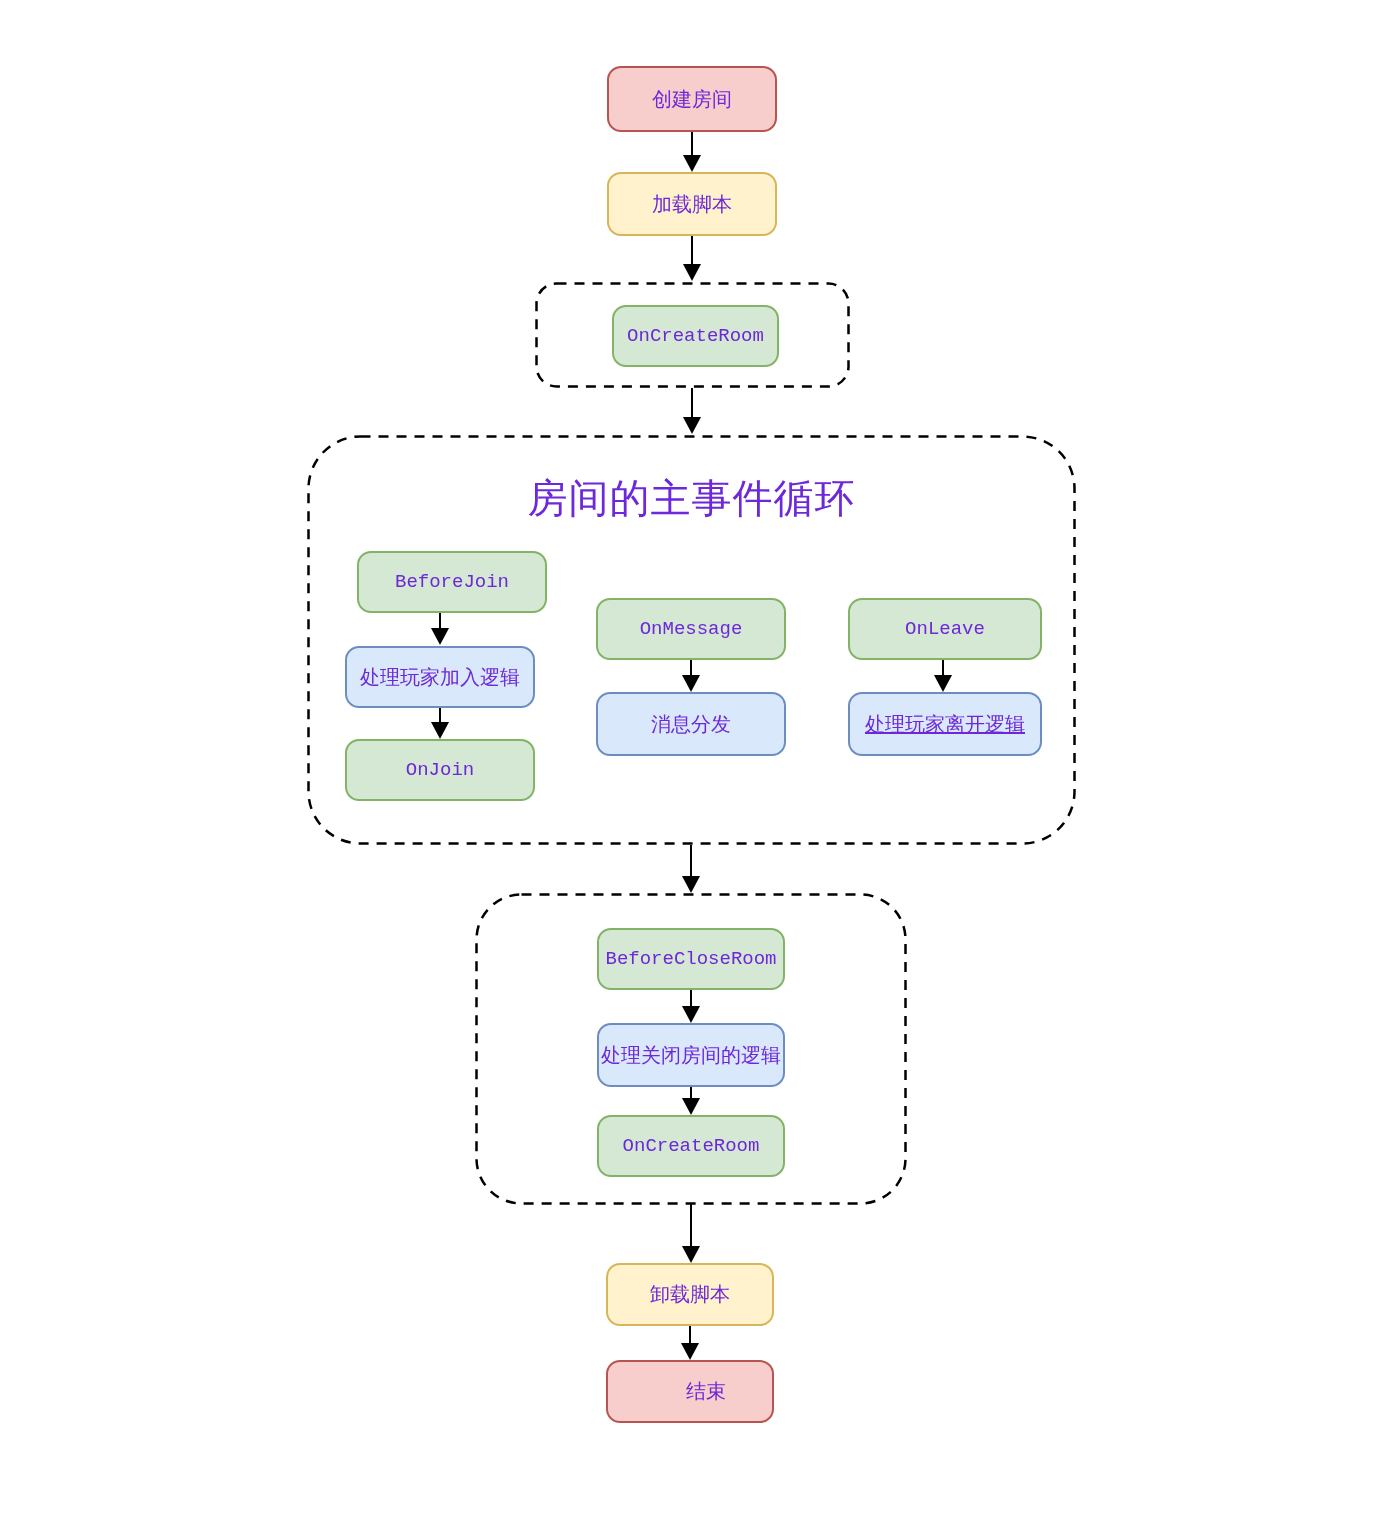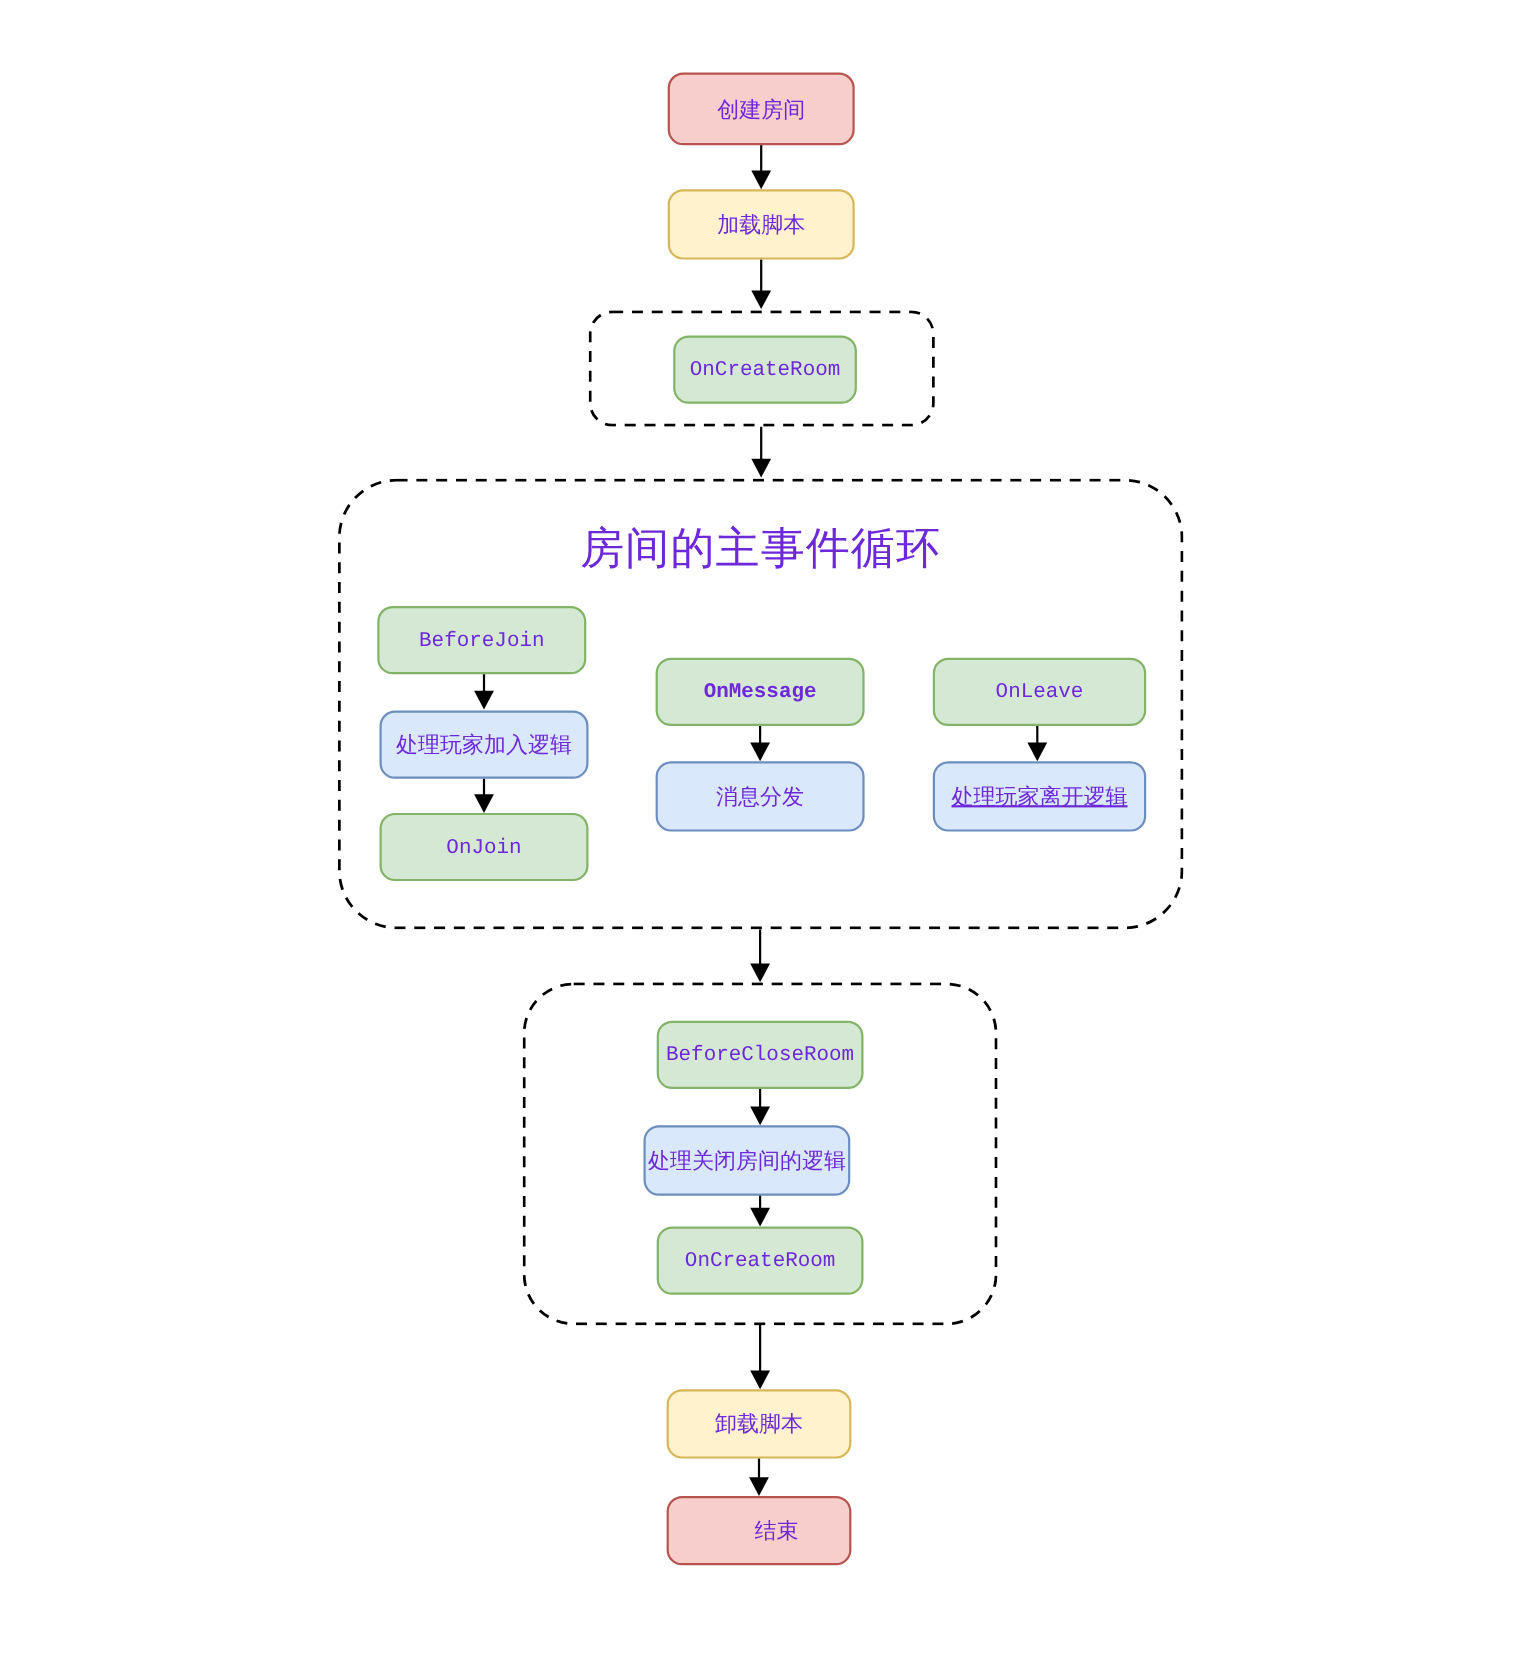--- a/index.html
+++ b/index.html
@@ -94,39 +94,39 @@
     <i class="shaft"></i>
     <i class="head"></i>
   </div>
 
   <div class="group" style="left:307px;top:435px;width:769px;height:410px;">
     <svg class="outline" width="769" height="410">
       <rect x="1.5" y="1.5" width="766" height="407" rx="52" fill="none" stroke="#000" stroke-width="2.5" stroke-dasharray="10 8"></rect>
     </svg>
     <div class="group-title">房间的主事件循环</div>
 
-    <div class="node green mono" style="left:36px;top:116px;width:190px;height:62px;">
+    <div class="node green mono" style="left:50px;top:116px;width:190px;height:62px;">
       <span>BeforeJoin</span>
     </div>
     <div class="varrow" style="left:133px;top:178px;height:32px;">
       <i class="shaft"></i>
       <i class="head"></i>
     </div>
     <div class="node blue" style="left:38px;top:211px;width:190px;height:62px;">
       <span>处理玩家加入逻辑</span>
     </div>
     <div class="varrow" style="left:133px;top:273px;height:31px;">
       <i class="shaft"></i>
       <i class="head"></i>
     </div>
     <div class="node green mono" style="left:38px;top:304px;width:190px;height:62px;">
       <span>OnJoin</span>
     </div>
 
-    <div class="node green mono" style="left:289px;top:163px;width:190px;height:62px;font-weight:bold;">
+    <div class="node green mono" style="left:289px;top:163px;width:190px;height:62px;">
       <span>OnMessage</span>
     </div>
     <div class="varrow" style="left:384px;top:225px;height:32px;">
       <i class="shaft"></i>
       <i class="head"></i>
     </div>
     <div class="node blue" style="left:289px;top:257px;width:190px;height:64px;">
       <span>消息分发</span>
     </div>
 
@@ -151,21 +151,21 @@
     <svg class="outline" width="432" height="312">
       <rect x="1.5" y="1.5" width="429" height="309" rx="45" fill="none" stroke="#000" stroke-width="2.5" stroke-dasharray="10 8"></rect>
     </svg>
     <div class="node green mono" style="left:122px;top:35px;width:188px;height:62px;">
       <span>BeforeCloseRoom</span>
     </div>
     <div class="varrow" style="left:216px;top:97px;height:33px;">
       <i class="shaft"></i>
       <i class="head"></i>
     </div>
-    <div class="node blue" style="left:110px;top:130px;width:188px;height:64px;text-align:right;">
+    <div class="node blue" style="left:122px;top:130px;width:188px;height:64px;text-align:right;">
       <span>处理关闭房间的逻辑</span>
     </div>
     <div class="varrow" style="left:216px;top:194px;height:28px;">
       <i class="shaft"></i>
       <i class="head"></i>
     </div>
     <div class="node green mono" style="left:122px;top:222px;width:188px;height:62px;">
       <span>OnCreateRoom</span>
     </div>
   </div>

